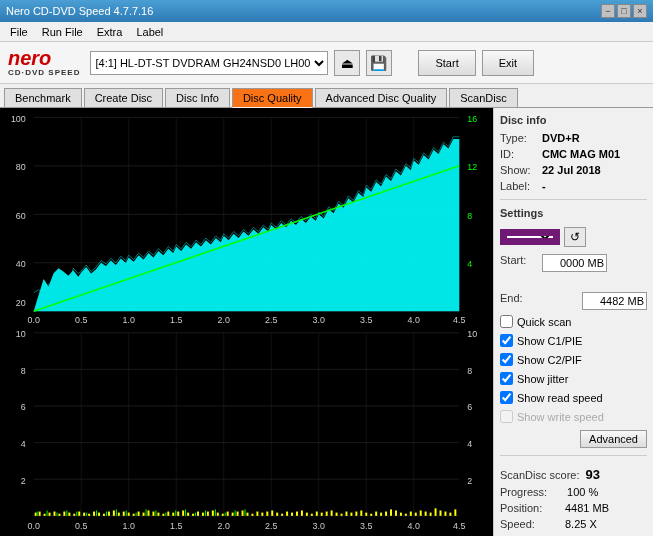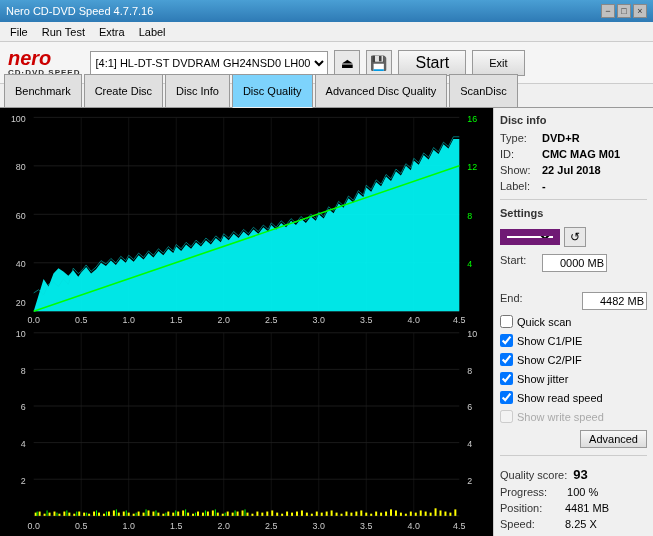--- a/index.html
+++ b/index.html
@@ -12,27 +12,27 @@
     .title-btn { width: 14px; height: 14px; background: #c0c0c0; border: 1px solid #888; display: flex; align-items: center; justify-content: center; font-size: 9px; cursor: pointer; color: #333; }
 
     
     .menu-bar { background: #f0f0f0; height: 20px; display: flex; align-items: center; padding: 0 4px; border-bottom: 1px solid #ccc; gap: 2px; }
     .menu-item { padding: 2px 6px; font-size: 11px; cursor: pointer; }
 
     
     .toolbar { background: #f5f5f5; height: 42px; display: flex; align-items: center; padding: 0 8px; border-bottom: 1px solid #ccc; gap: 6px; }
     .drive-selector { height: 24px; font-size: 11px; border: 1px solid #999; background: white; min-width: 200px; }
     .toolbar-icon-btn { width: 26px; height: 26px; background: #e8e8e8; border: 1px solid #999; display: flex; align-items: center; justify-content: center; cursor: pointer; font-size: 14px; }
-    .start-btn { height: 26px; padding: 0 16px; background: linear-gradient(to bottom, #f8f8f8, #dcdcdc); border: 1px solid #999; cursor: pointer; font-size: 16px; }
+    .start-btn { height: 26px; padding: 0 16px; background: linear-gradient(to bottom, #f8f8f8, #dcdcdc); border: 1px solid #999; cursor: pointer; font-size: 11px; margin-left: 20px; }
     .exit-btn { height: 26px; padding: 0 16px; background: linear-gradient(to bottom, #f8f8f8, #dcdcdc); border: 1px solid #999; cursor: pointer; font-size: 11px; }
 
     
     .tab-bar { background: #f0f0f0; height: 24px; display: flex; align-items: flex-end; padding: 0 4px; border-bottom: 1px solid #999; }
-    .tab { padding: 10px 10px; font-size: 11px; border: 1px solid #999; border-bottom: none; background: #e0e0e0; cursor: pointer; margin-right: 2px; }
-    .tab.active { background: #7dd3fc; border-bottom: 1px solid #f0f0f0; margin-bottom: -1px; z-index: 1; }
+    .tab { padding: 3px 10px; font-size: 11px; border: 1px solid #999; border-bottom: none; background: #e0e0e0; cursor: pointer; margin-right: 2px; }
+    .tab.active { background: #f97316; border-bottom: 1px solid #f0f0f0; margin-bottom: -1px; z-index: 1; }
 
     
     .main-content { display: flex; height: calc(536px - 22px - 20px - 42px - 24px); border-radius: 6px; }
 
     
     .chart-area { flex: 1; background: #000; position: relative; overflow: hidden; padding: 4px; }
 
     
     .right-panel { width: 160px; background: #f0f0f0; border-left: 1px solid #ccc; padding: 6px; display: flex; flex-direction: column; gap: 4px; overflow-y: auto; }
 
@@ -73,21 +73,21 @@
   </div>
   <div class="title-bar-controls">
     <div class="title-btn">−</div>
     <div class="title-btn">□</div>
     <div class="title-btn close">×</div>
   </div>
 </div>
 
 <div class="menu-bar">
   <div class="menu-item">File</div>
-  <div class="menu-item">Run Test</div>
+  <div class="menu-item">Run File</div>
   <div class="menu-item">Extra</div>
   <div class="menu-item">Label</div>
 </div>
 
 <div class="toolbar">
   <div style="display:flex;flex-direction:column;align-items:flex-start;margin-right:4px;">
     <div style="font-size:20px;font-weight:bold;color:#cc0000;font-style:italic;line-height:1;">nero</div>
     <div style="font-size:8px;color:#333;font-weight:bold;letter-spacing:1px;">CD·DVD SPEED</div>
   </div>
   <select class="drive-selector">
@@ -407,21 +407,21 @@
     <div class="checkbox-row disabled">
       <input type="checkbox" disabled="" style="">
       <span>Show write speed</span>
     </div>
 
     <button class="advanced-btn">Advanced</button>
 
     <hr style="border:none;border-top:1px solid #ccc;margin:3px 0;">
 
     <div class="quality-score-row">
-      <span class="quality-label">Quality score:</span>
+      <span class="quality-label">ScanDisc score:</span>
       <span class="quality-value">93</span>
     </div>
 
     <div class="progress-row">
       <span class="progress-label">Progress:</span>
       <span>100 %</span>
     </div>
     <div class="progress-row">
       <span class="progress-label">Position:</span>
       <span>4481 MB</span>

